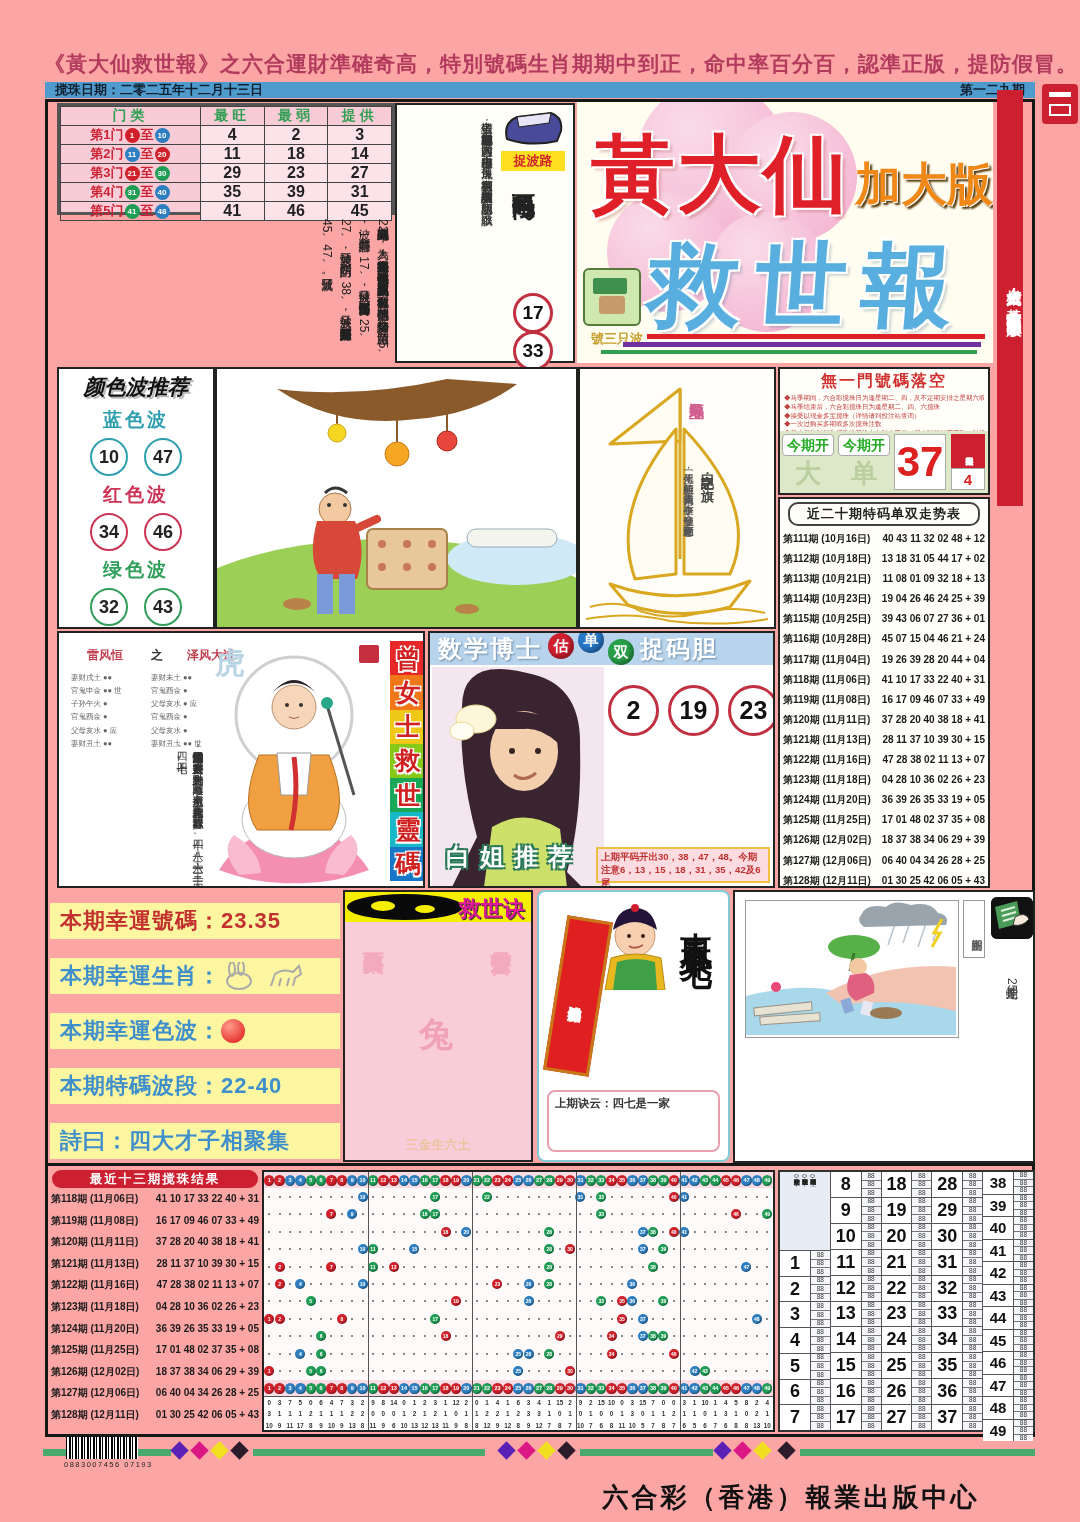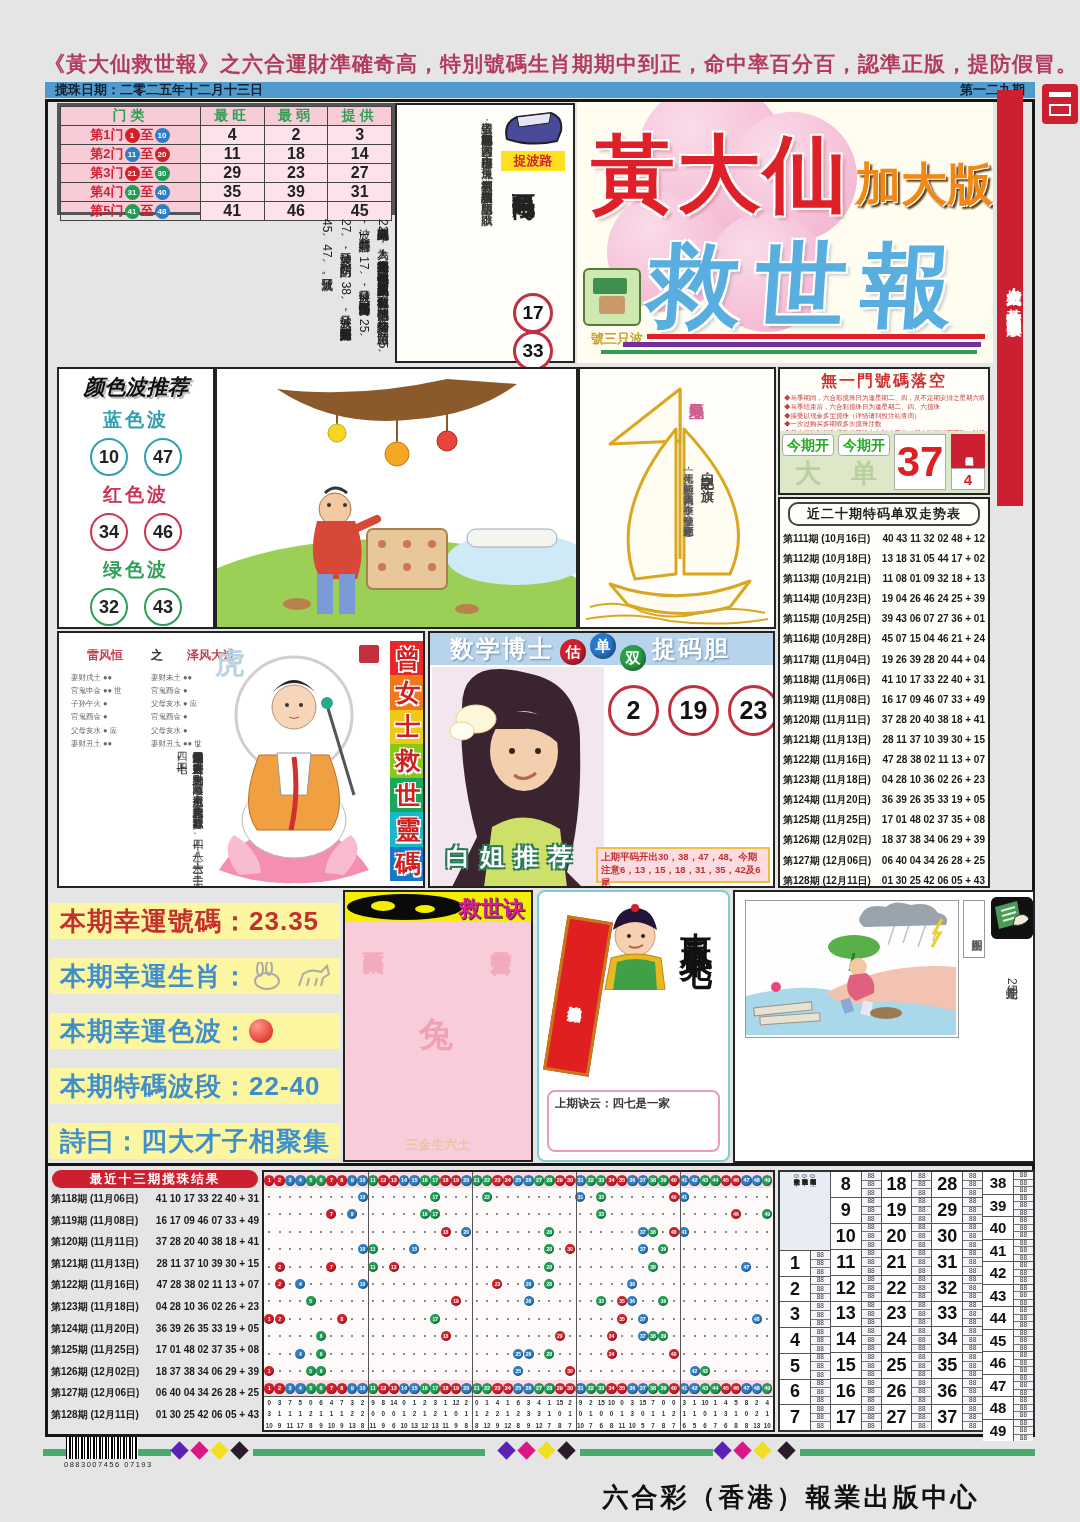--- a/index.html
+++ b/index.html
@@ -1,16 +1,16 @@
 <!DOCTYPE html>
 <html><head>
 <meta charset="utf-8">
 <style>
   html,body{margin:0;padding:0;background:#ffffff;}
-  #page{position:relative;width:1080px;height:1522px;background:#e5e5e5;
+  #page{position:relative;width:1080px;height:1522px;background:#fca5a5;
         font-family:"Liberation Sans",sans-serif;overflow:hidden;}
   .abs{position:absolute;}
   .vtext{writing-mode:vertical-rl;}
 
   
   #top-slogan{left:44px;top:50px;width:1000px;font-size:21px;font-weight:bold;
               color:#b23a5c;letter-spacing:1px;white-space:nowrap;}
   #date-bar{left:45px;top:82px;width:990px;height:16px;background:#4f9bcd;
             display:flex;justify-content:space-between;align-items:center;
             padding:0 10px;box-sizing:border-box;font-size:13px;font-weight:bold;color:#102030;}
@@ -115,35 +115,35 @@
   #god-tiger{position:absolute;left:156px;top:10px;font-size:30px;color:#b8d4e4;font-weight:bold;}
   .hexcol{position:absolute;top:38px;font-size:7.5px;color:#666;line-height:1.75;}
   #god-analysis{position:absolute;left:6px;top:110px;width:140px;height:138px;font-size:11px;color:#333;line-height:1.45;}
   #god-rainbow{position:absolute;left:331px;top:8px;width:36px;height:240px;display:flex;flex-direction:column;}
   #god-rainbow div{flex:1;display:flex;align-items:center;justify-content:center;font-size:25px;font-weight:bold;color:#d02020;
         text-shadow:1.5px 1.5px 0 #fff,-1.5px -1.5px 0 #fff,1.5px -1.5px 0 #fff,-1.5px 1.5px 0 #fff;}
   #god-seal{position:absolute;left:300px;top:12px;width:20px;height:18px;background:#c43040;border-radius:2px;}
 
   
   #doc-box{left:428px;top:631px;width:347px;height:257px;border:2px solid #222;box-sizing:border-box;background:#fff;overflow:hidden;}
-  #doc-banner{height:32px;background:#b8d4ec;display:flex;align-items:flex-end;gap:6px;padding:0 20px;}
+  #doc-banner{height:32px;background:#b8d4ec;display:flex;align-items:flex-start;gap:6px;padding:0 8px;}
   .doc-word{font-size:24px;font-weight:bold;color:#fff;text-shadow:1px 1px 2px #6a8aa8;letter-spacing:2px;white-space:nowrap;}
   .doc-ball{width:26px;height:26px;border-radius:50%;color:#fff;font-size:15px;font-weight:bold;
             display:flex;align-items:center;justify-content:center;box-shadow:inset -3px -3px 4px rgba(0,0,0,.3);}
   #doc-picks{position:absolute;left:178px;top:52px;display:flex;gap:9px;}
   .pick-circle{width:45px;height:45px;border:3px solid #c03040;border-radius:50%;background:#fff;
                display:flex;align-items:center;justify-content:center;font-size:25px;font-weight:bold;color:#111;}
   #doc-caption{position:absolute;left:16px;top:208px;font-size:24px;font-weight:bold;color:#fff;letter-spacing:10px;
                text-shadow:2px 2px 0 #2a7a5a,-2px -2px 0 #2a7a5a,2px -2px 0 #2a7a5a,-2px 2px 0 #2a7a5a;}
   #doc-note{position:absolute;left:166px;top:214px;width:174px;height:36px;background:#fcdce0;border:2px solid #f0c040;
             font-size:9.5px;color:#c03030;font-weight:bold;line-height:1.35;padding:2px 3px;box-sizing:border-box;}
 
   
   .lucky-row{left:50px;width:290px;height:36px;background:#fdf6a0;display:flex;align-items:center;
-             padding-left:10px;box-sizing:border-box;font-size:26px;font-weight:bold;letter-spacing:1px;}
+             padding-left:10px;box-sizing:border-box;font-size:22px;font-weight:bold;letter-spacing:1px;}
   .redball{width:24px;height:24px;border-radius:50%;background:radial-gradient(circle at 35% 30%,#ff9a8a,#dd1515);display:inline-block;}
 
   
   #jue-box{left:343px;top:890px;width:190px;height:272px;border:2px solid #222;box-sizing:border-box;background:#f8ccd8;overflow:hidden;}
   #jue-head{height:30px;background:#f6ee00;position:relative;}
   #jue-title{position:absolute;right:6px;top:2px;font-size:22px;font-weight:bold;color:#e0189a;text-shadow:1px 1px 0 #333;}
   .jue-col{position:absolute;font-size:21px;color:#f3aabf;font-weight:bold;line-height:1.35;}
   #jue-center{position:absolute;left:74px;top:120px;font-size:34px;color:#f0a0b8;font-weight:bold;}
   #jue-bottom{position:absolute;left:0;bottom:6px;width:100%;text-align:center;font-size:13px;color:#e8c088;}
 

